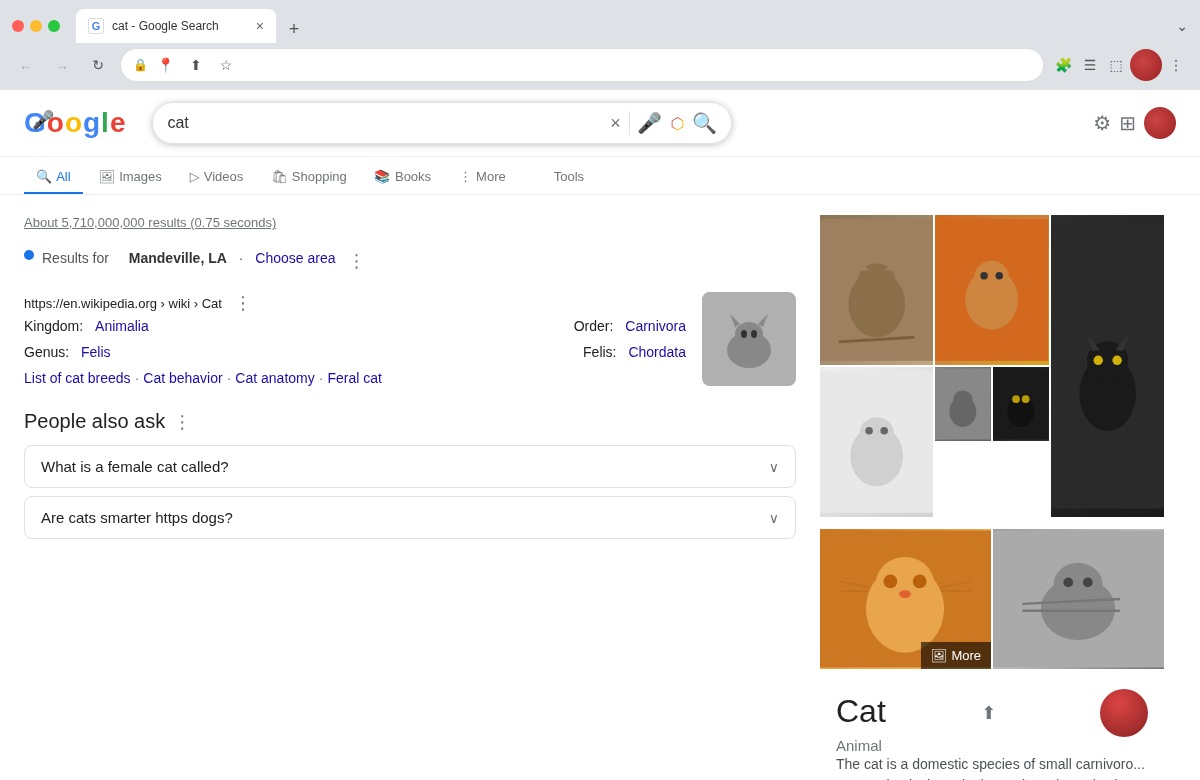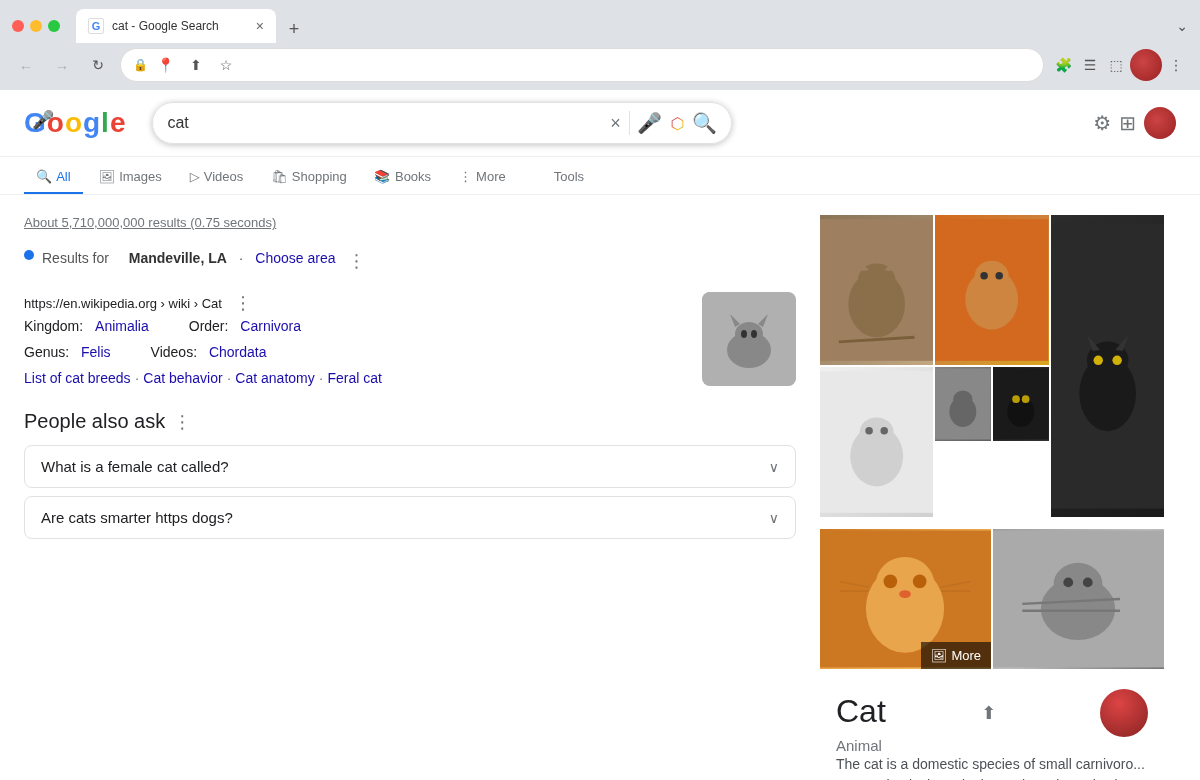--- a/index.html
+++ b/index.html
@@ -79,21 +79,21 @@
     .location-menu { color: #70757a; font-size: 18px; cursor: pointer; margin-left: 4px; }
 
     
     .search-result { margin-bottom: 24px; }
     .result-url-row { display: flex; align-items: center; gap: 8px; font-size: 13px; color: #202124; margin-bottom: 4px; }
     .result-url { color: #202124; }
     .result-menu { color: #70757a; font-size: 18px; cursor: pointer; margin-left: 4px; }
     .result-title { font-size: 20px; color: #1a0dab; cursor: pointer; margin-bottom: 8px; }
     .result-desc { font-size: 14px; color: #4d5156; line-height: 1.5; margin-bottom: 12px; max-width: 600px; }
     .result-desc strong { font-weight: bold; }
-    .result-meta { display: flex; gap: 40px; margin-bottom: 10px; }
+    .result-meta { display: flex; gap: 40px; margin-bottom: 10px; justify-content: space-between; }
     .meta-item { display: flex; gap: 4px; font-size: 14px; }
     .meta-label { color: #202124; }
     .meta-link { color: #1a0dab; cursor: pointer; }
     .result-links { display: flex; gap: 4px; flex-wrap: wrap; font-size: 14px; }
     .result-sub-link { color: #1a0dab; cursor: pointer; }
     .result-separator { color: #70757a; }
     .result-thumb-img { width: 94px; height: 94px; border-radius: 8px; background: #c8c8c8; flex-shrink: 0; overflow: hidden; }
 
     
     .paa-section { margin-bottom: 24px; }
@@ -275,21 +275,21 @@
                 <span class="meta-link">Carnivora</span>
               </div>
             </div>
             <div class="result-meta">
               <div class="meta-item">
                 <span class="meta-label">Genus:</span>
                 &nbsp;
                 <span class="meta-link">Felis</span>
               </div>
               <div class="meta-item">
-                <span class="meta-label">Videos:</span>
+                <span class="meta-label">Felis:</span>
                 &nbsp;
                 <span class="meta-link">Chordata</span>
               </div>
             </div>
             <div class="result-links">
               <span class="result-sub-link">List of cat breeds</span>
               <span class="result-separator">·</span>
               <span class="result-sub-link">Cat behavior</span>
               <span class="result-separator">·</span>
               <span class="result-sub-link">Cat anatomy</span>

